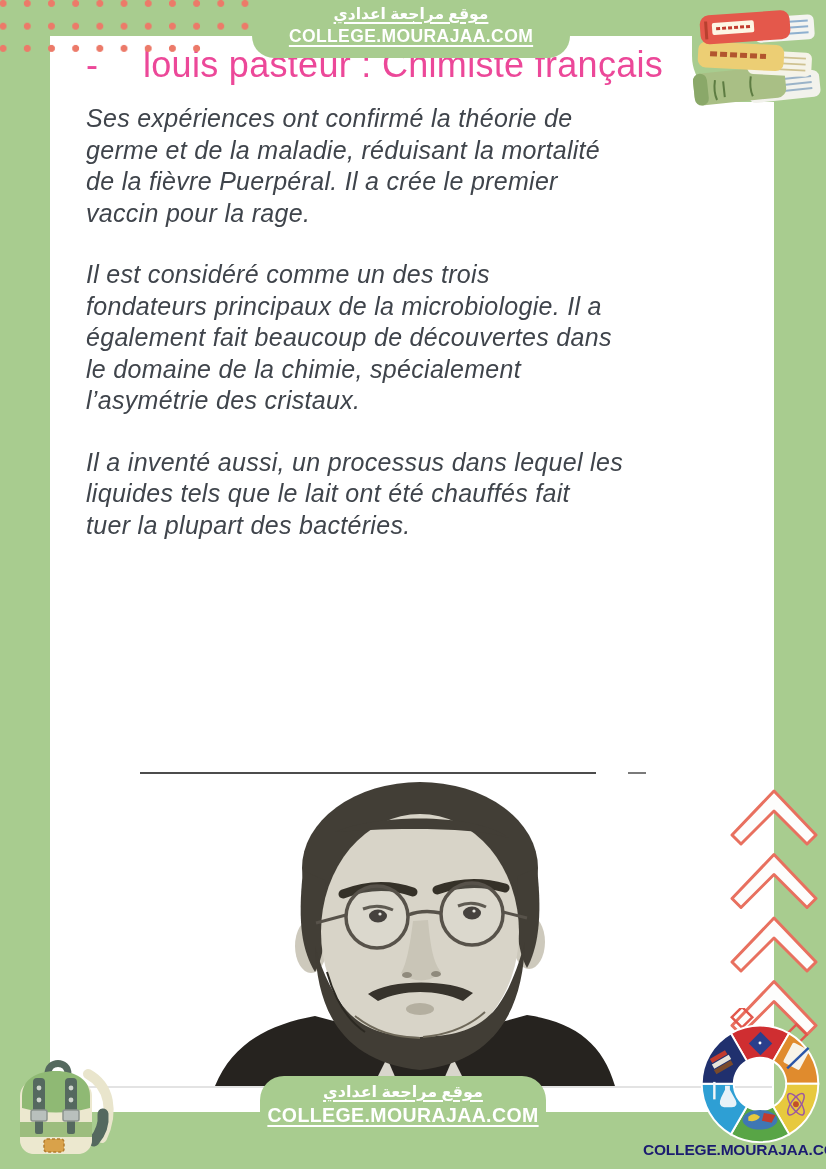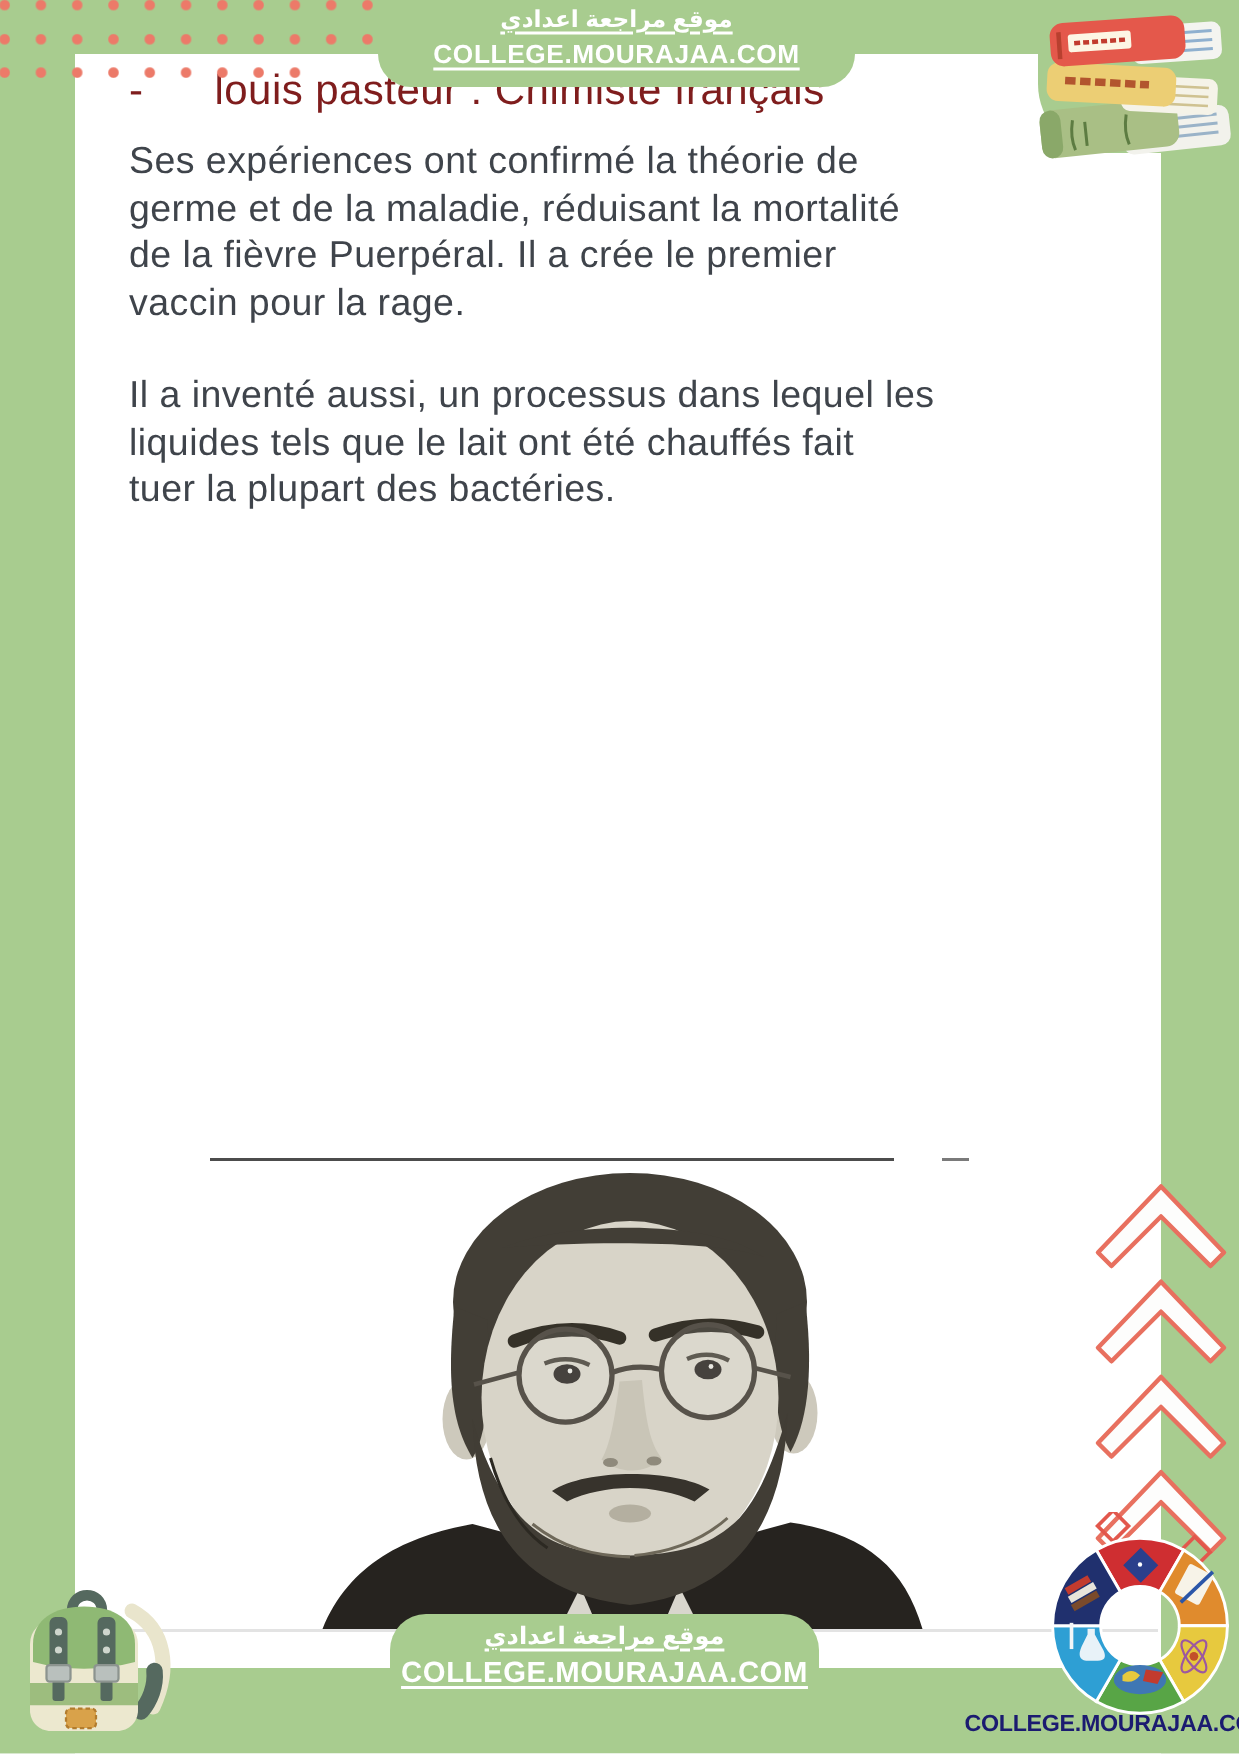--- a/index.html
+++ b/index.html
@@ -36,25 +36,25 @@
   }
   .tab .dom{
     font-weight:bold;letter-spacing:.4px;
     text-decoration:underline;text-decoration-thickness:1.5px;text-underline-offset:3px;
   }
   #header-tab .dom{font-size:17.5px;line-height:24px;}
   #footer-tab .dom{font-size:19.5px;line-height:27px;}
   #footer-tab .ar{font-size:16px;margin-top:6px;}
   
   #title-row{
-    position:absolute;left:86px;top:44px;z-index:2;color:#7f1d1d;
-    font-size:28px;letter-spacing:.3px;white-space:nowrap;
+    position:absolute;left:86px;top:44px;z-index:2;color:#ec4899;
+    font-size:36px;letter-spacing:.3px;white-space:nowrap;
   }
   #title-dash{display:inline-block;width:57px;}
-  #body-text{position:absolute;left:86px;top:92px;width:645px;z-index:2;}
+  #body-text{position:absolute;left:86px;top:103px;width:645px;z-index:2;font-style:italic;}
   #body-text p{
     margin:0 0 30px 0;white-space:pre-line;
     font-size:25px;line-height:31.5px;letter-spacing:.3px;color:#3f444b;
   }
   
   #image-top-border{position:absolute;left:140px;top:772px;width:456px;height:2px;background:#4c4c4c;z-index:2;}
   #image-top-border-dash{position:absolute;left:628px;top:772px;width:18px;height:2px;background:#7a7a7a;z-index:2;}
   #portrait{position:absolute;left:175px;top:776px;width:465px;height:310px;z-index:2;}
   #image-bottom-line{position:absolute;left:52px;top:1086px;width:720px;height:2px;background:#e3e3e3;z-index:1;}
   
@@ -85,20 +85,25 @@
   <div class="dom">COLLEGE.MOURAJAA.COM</div>
 </div>
 
 <div id="title-row"><span id="title-dash">-</span><span>louis pasteur : Chimiste français</span></div>
 
 <div id="body-text">
   <p>Ses expériences ont confirmé la théorie de
 germe et de la maladie, réduisant la mortalité
 de la fièvre Puerpéral. Il a crée le premier
 vaccin pour la rage.</p>
+  <p>Il est considéré comme un des trois
+fondateurs principaux de la microbiologie. Il a
+également fait beaucoup de découvertes dans
+le domaine de la chimie, spécialement
+l’asymétrie des cristaux.</p>
   <p>Il a inventé aussi, un processus dans lequel les
 liquides tels que le lait ont été chauffés fait
 tuer la plupart des bactéries.</p>
 </div>
 
 <div id="image-top-border"></div>
 <div id="image-top-border-dash"></div>
 <div id="image-bottom-line"></div>
 <svg id="portrait" viewBox="0 0 465 310" role="img" aria-label="Black and white portrait photograph of Louis Pasteur">
   <rect x="0" y="0" width="465" height="310" fill="#ffffff"></rect>

